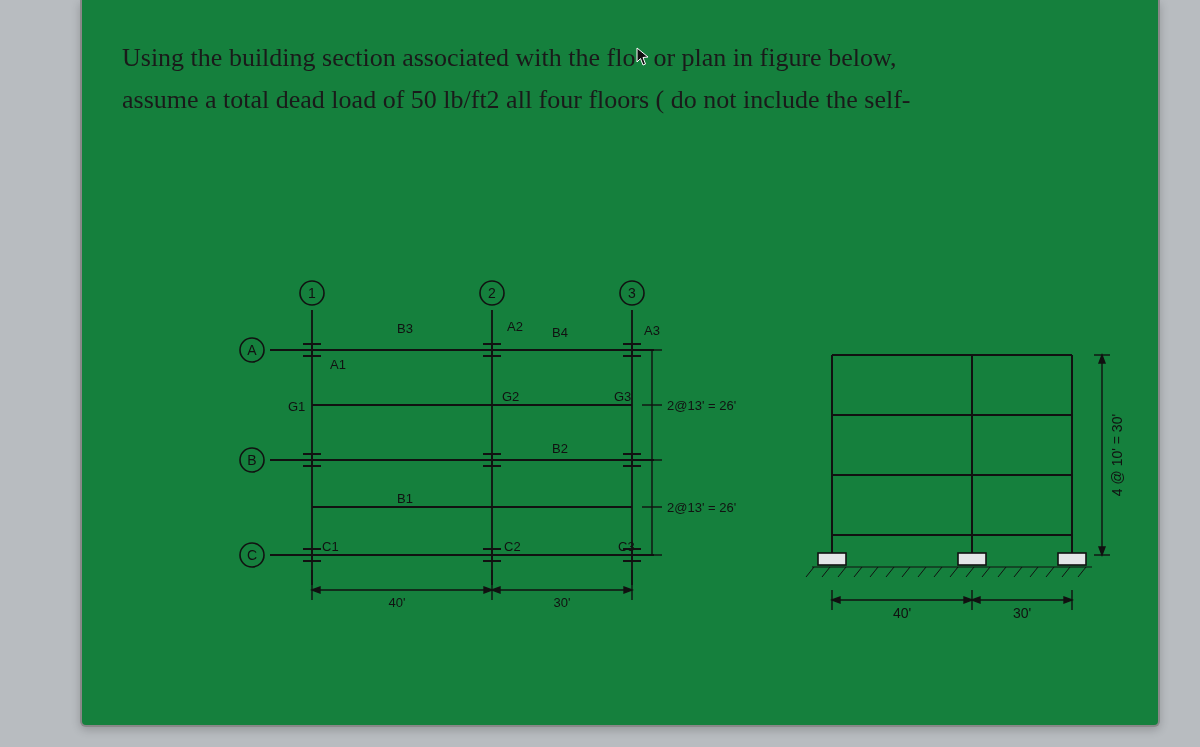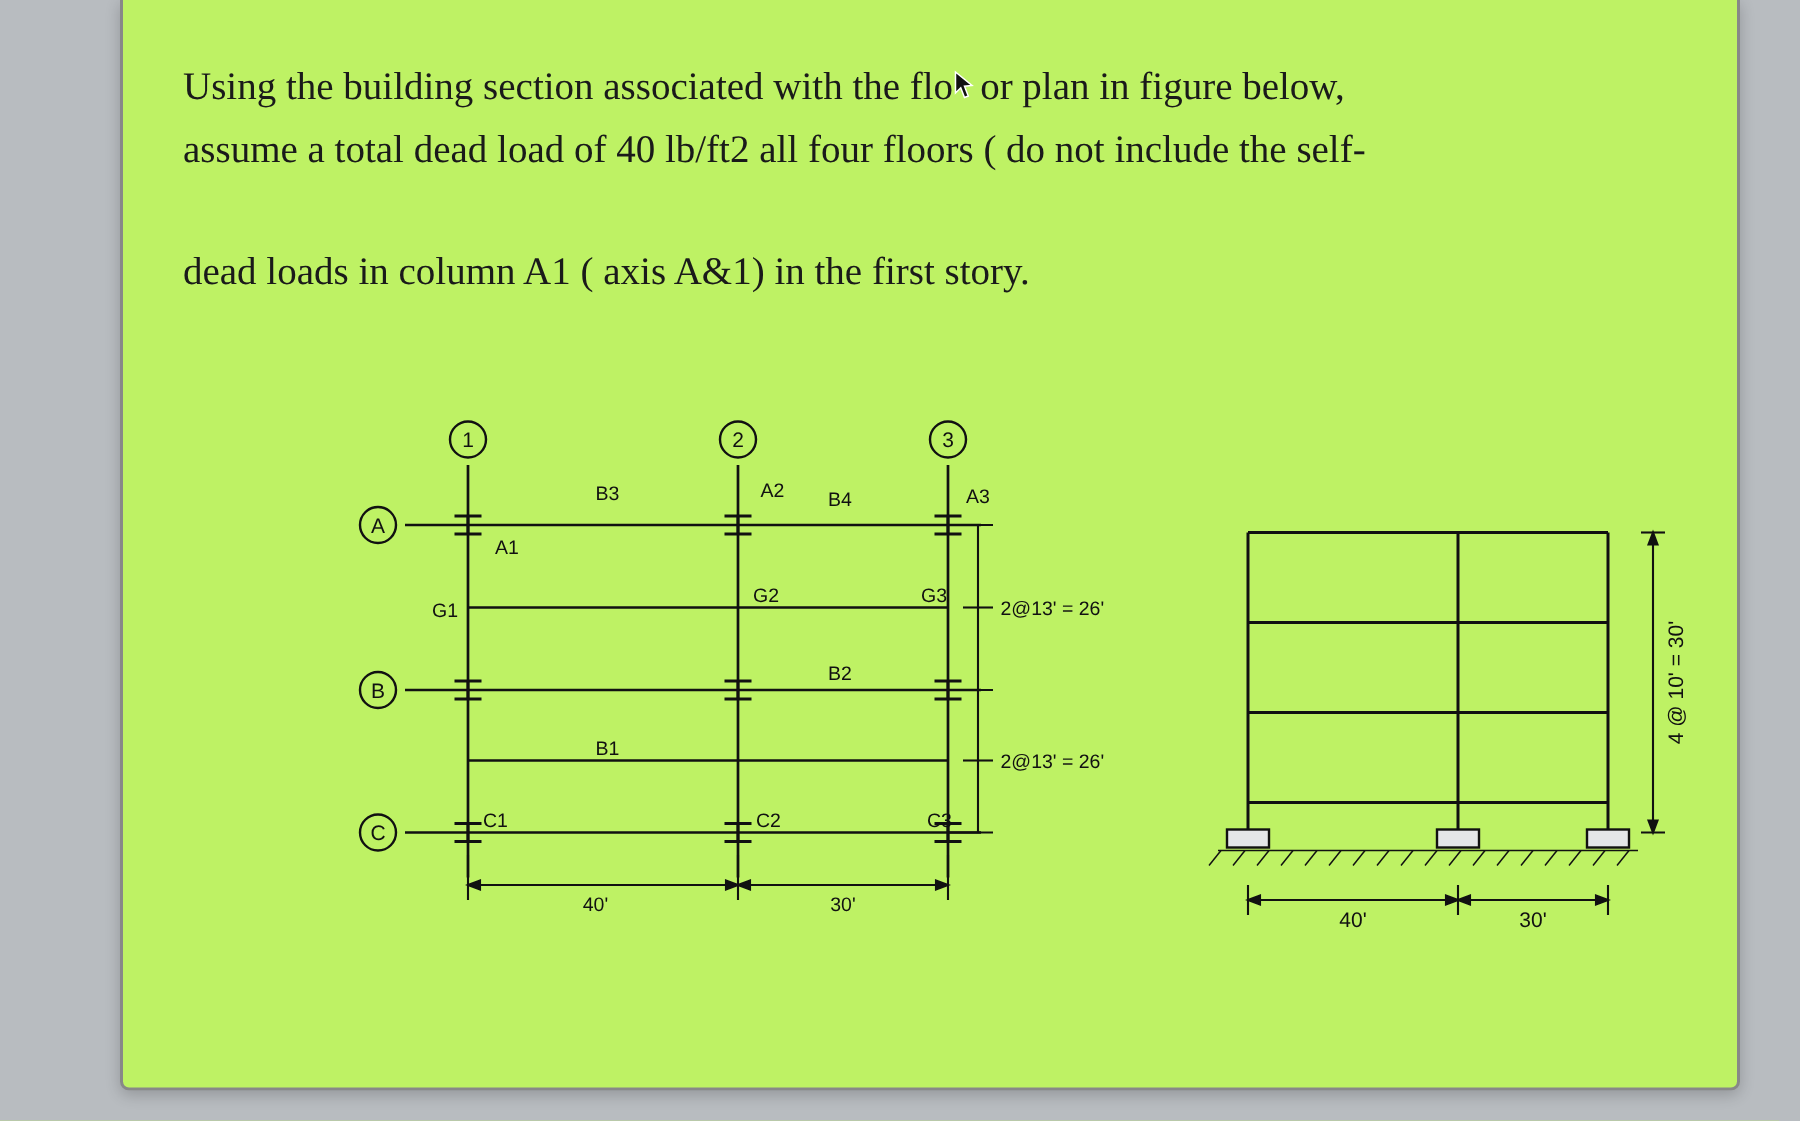--- a/index.html
+++ b/index.html
@@ -10,21 +10,21 @@
     background: #b8bcc0;
     font-family: Georgia, 'Times New Roman', serif;
     overflow: hidden;
   }
   .page {
     position: absolute;
     left: 80px;
     top: 0;
     right: 40px;
     bottom: 20px;
-    background: #bef264;
+    background: #15803d;
     border: 2px solid #888;
     border-top: none;
     border-radius: 0 0 6px 6px;
     box-shadow: 0 3px 10px rgba(0,0,0,0.2);
     padding: 38px 40px 20px 40px;
     box-sizing: border-box;
   }
   .cropped-word {
     position: absolute;
     top: -28px;
@@ -81,23 +81,22 @@
 <body>
 
 <div class="page">
 
   <div class="cropped-word">columns</div>
 
   <div class="problem-text">
     <span>Using the building section associated with the flo</span><span class="cursor-icon"><svg width="18" height="22" viewBox="0 0 18 22">
           <path d="M2 2 L2 16 L5.5 12.5 L8 19 L10.5 18 L8 11.5 L13 11 Z" fill="#111" stroke="#fff" stroke-width="1"></path>
         </svg></span><span>or plan in figure below,</span><br>
-    <span>assume a total dead load of 40 lb/ft2 all four floors ( do not include the self-</span><br>
+    <span>assume a total dead load of 50 lb/ft2 all four floors ( do not include the self-</span><br>
     <br>
-    <span>dead loads in column A1 ( axis A&amp;1) in the first story.</span>
   </div>
 
   <div class="figures">
 
     <svg class="plan" viewBox="0 0 560 400">
 
       <g stroke="#111" stroke-width="1.8">
 
         <line x1="90" y1="35" x2="90" y2="310"></line>
         <line x1="270" y1="35" x2="270" y2="310"></line>

